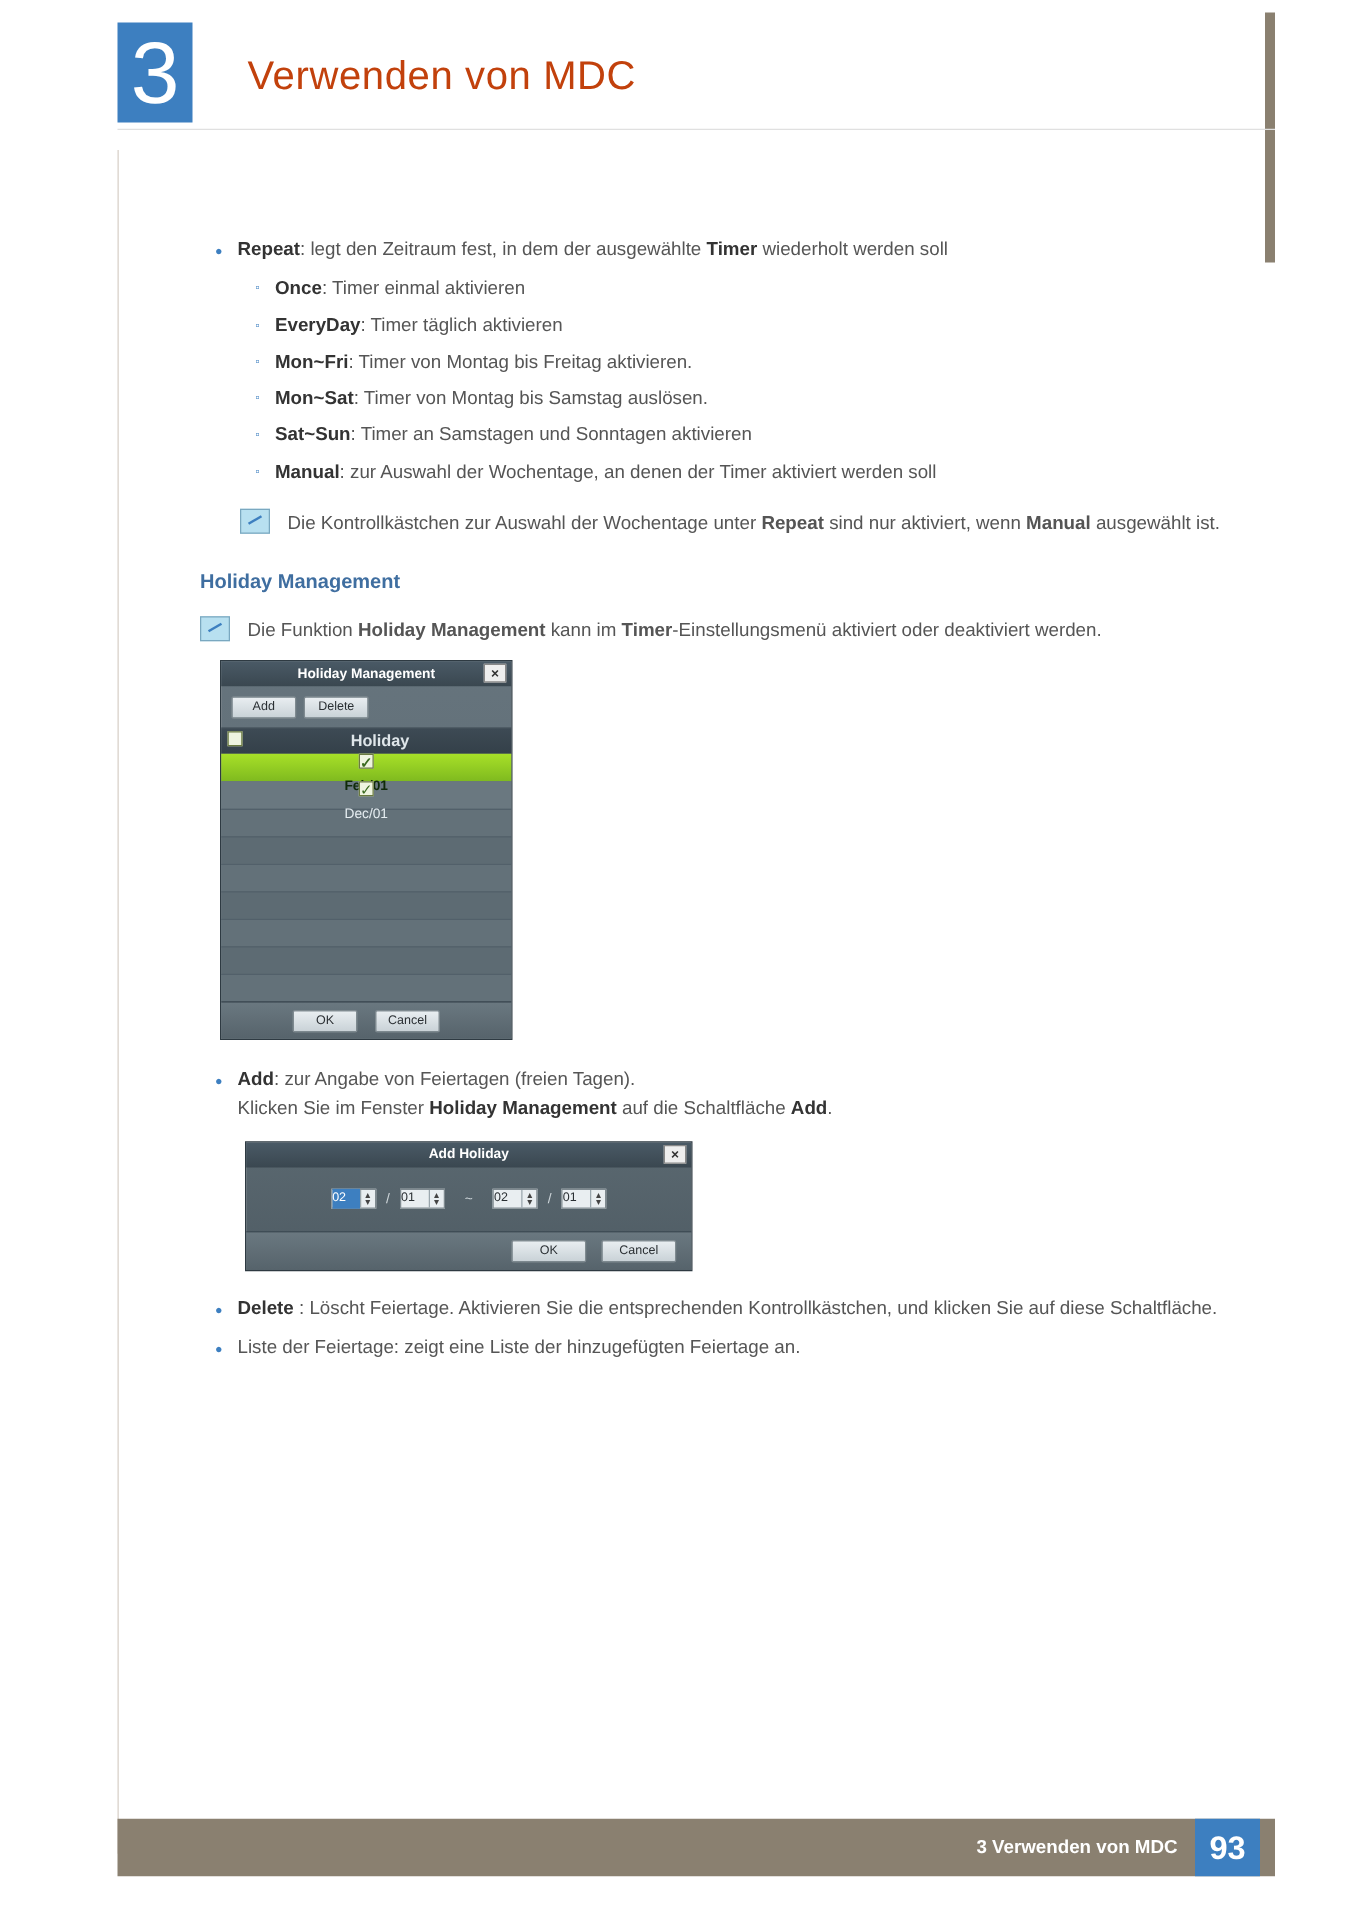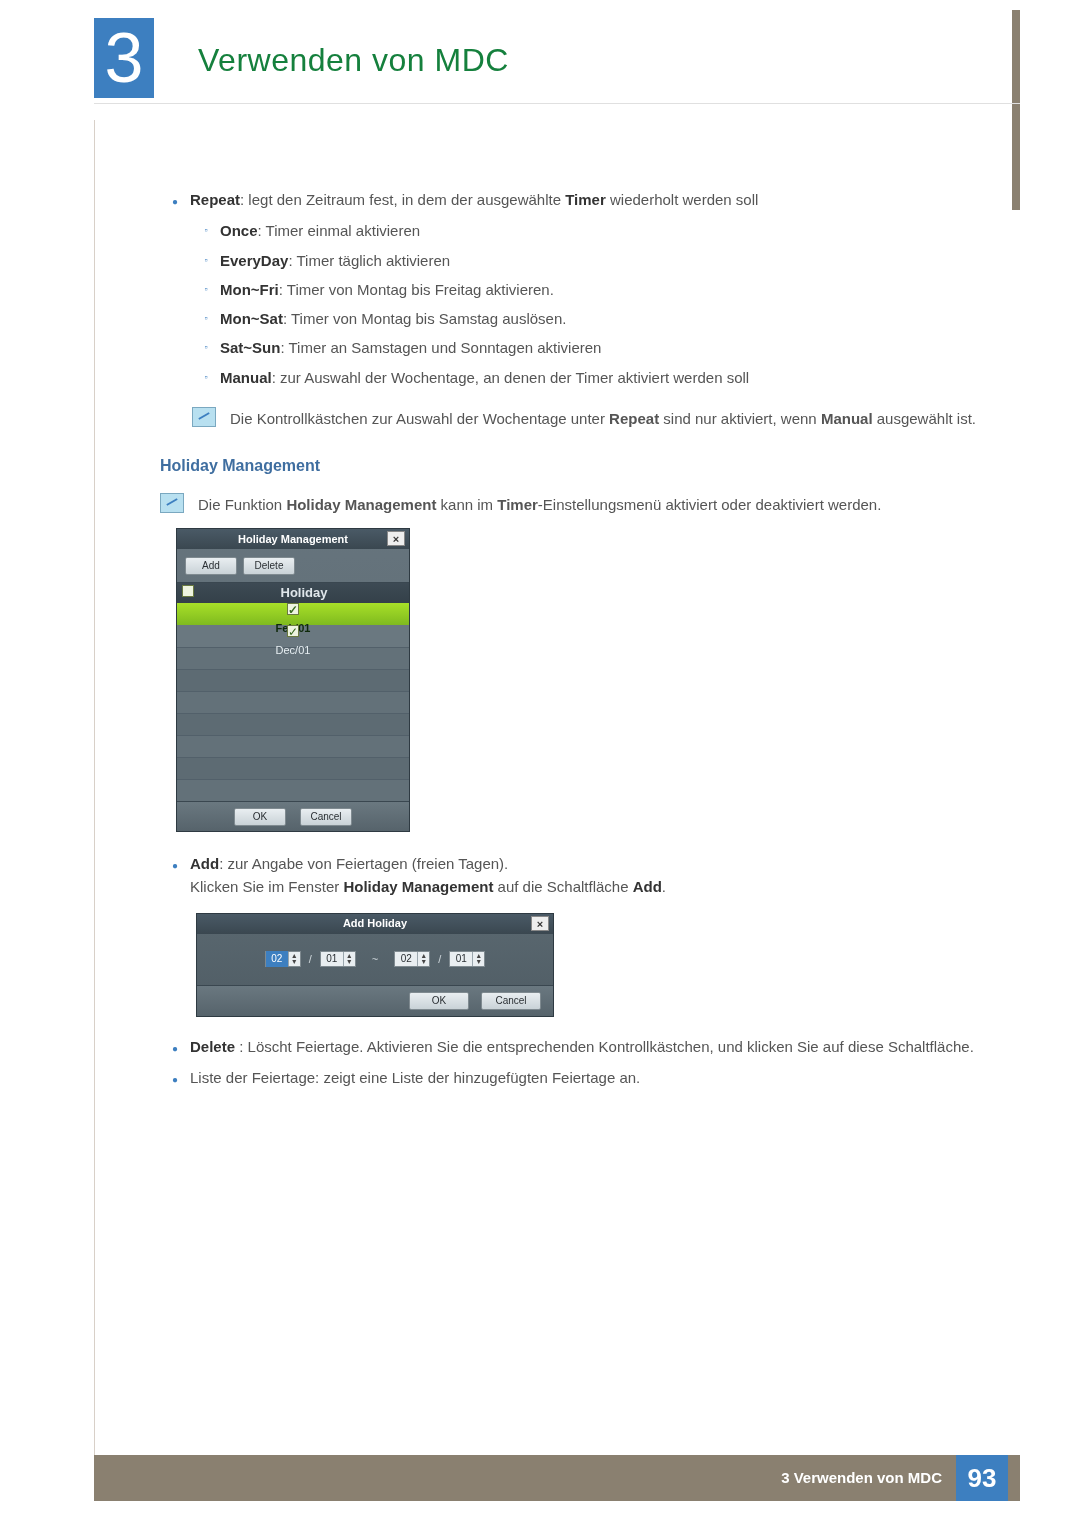--- a/index.html
+++ b/index.html
@@ -34,21 +34,21 @@
     text-align: center;
     line-height: 80px;
     font-family: Arial, sans-serif;
   }
   .page-title {
     position: absolute;
     left: 198px;
     top: 36px;
     font-size: 32px;
     font-weight: 400;
-    color: #15803d;
+    color: #c2410c;
     letter-spacing: 0.5px;
   }
   .left-rule {
     position: absolute;
     left: 94px;
     top: 120px;
     bottom: 44px;
     width: 1px;
     background: #d8d0c8;
   }
@@ -167,21 +167,21 @@
   }
   .ah-body {
     height: 52px; display:flex; align-items:center; justify-content:center;
     gap: 8px; border-bottom:1px solid #3a4750;
   }
   .spin-field {
     display:inline-flex; align-items:center;
     background:#e9eef1; border:1px solid #7f8a90;
     height:16px; color:#2a2f33;
   }
-  .spin-val { width:22px; text-align:center; font-size:10px; }
+  .spin-val { width:22px; font-size:10px; }
   .spin-val.sel { background:#3d7fc0; color:#fff; }
   .spin-arr {
     width:12px; height:14px; font-size:8px; color:#444;
     display:flex; flex-direction:column; justify-content:center; align-items:center; line-height:6px;
     border-left:1px solid #9aa6ad;
   }
   .sep { color:#cfd7db; }
   .ah-footer {
     height: 30px; display:flex; justify-content:flex-end; align-items:center;
     gap:12px; padding-right:12px; background: linear-gradient(#6a7880,#56636b);

